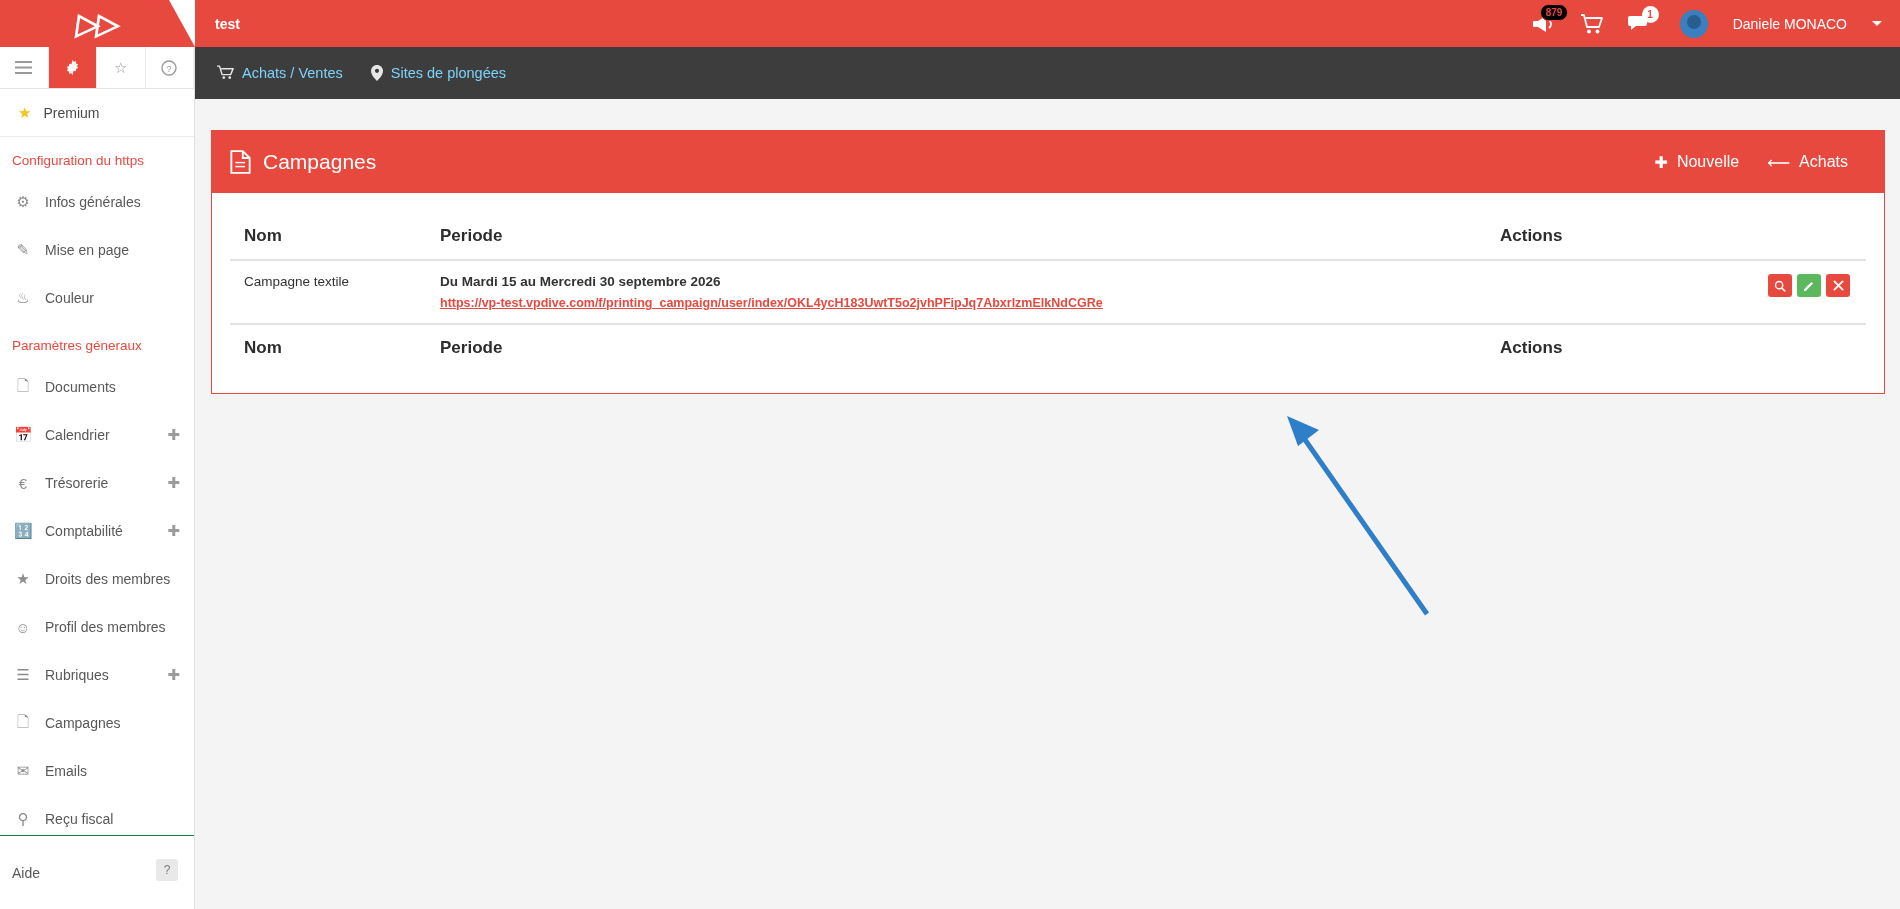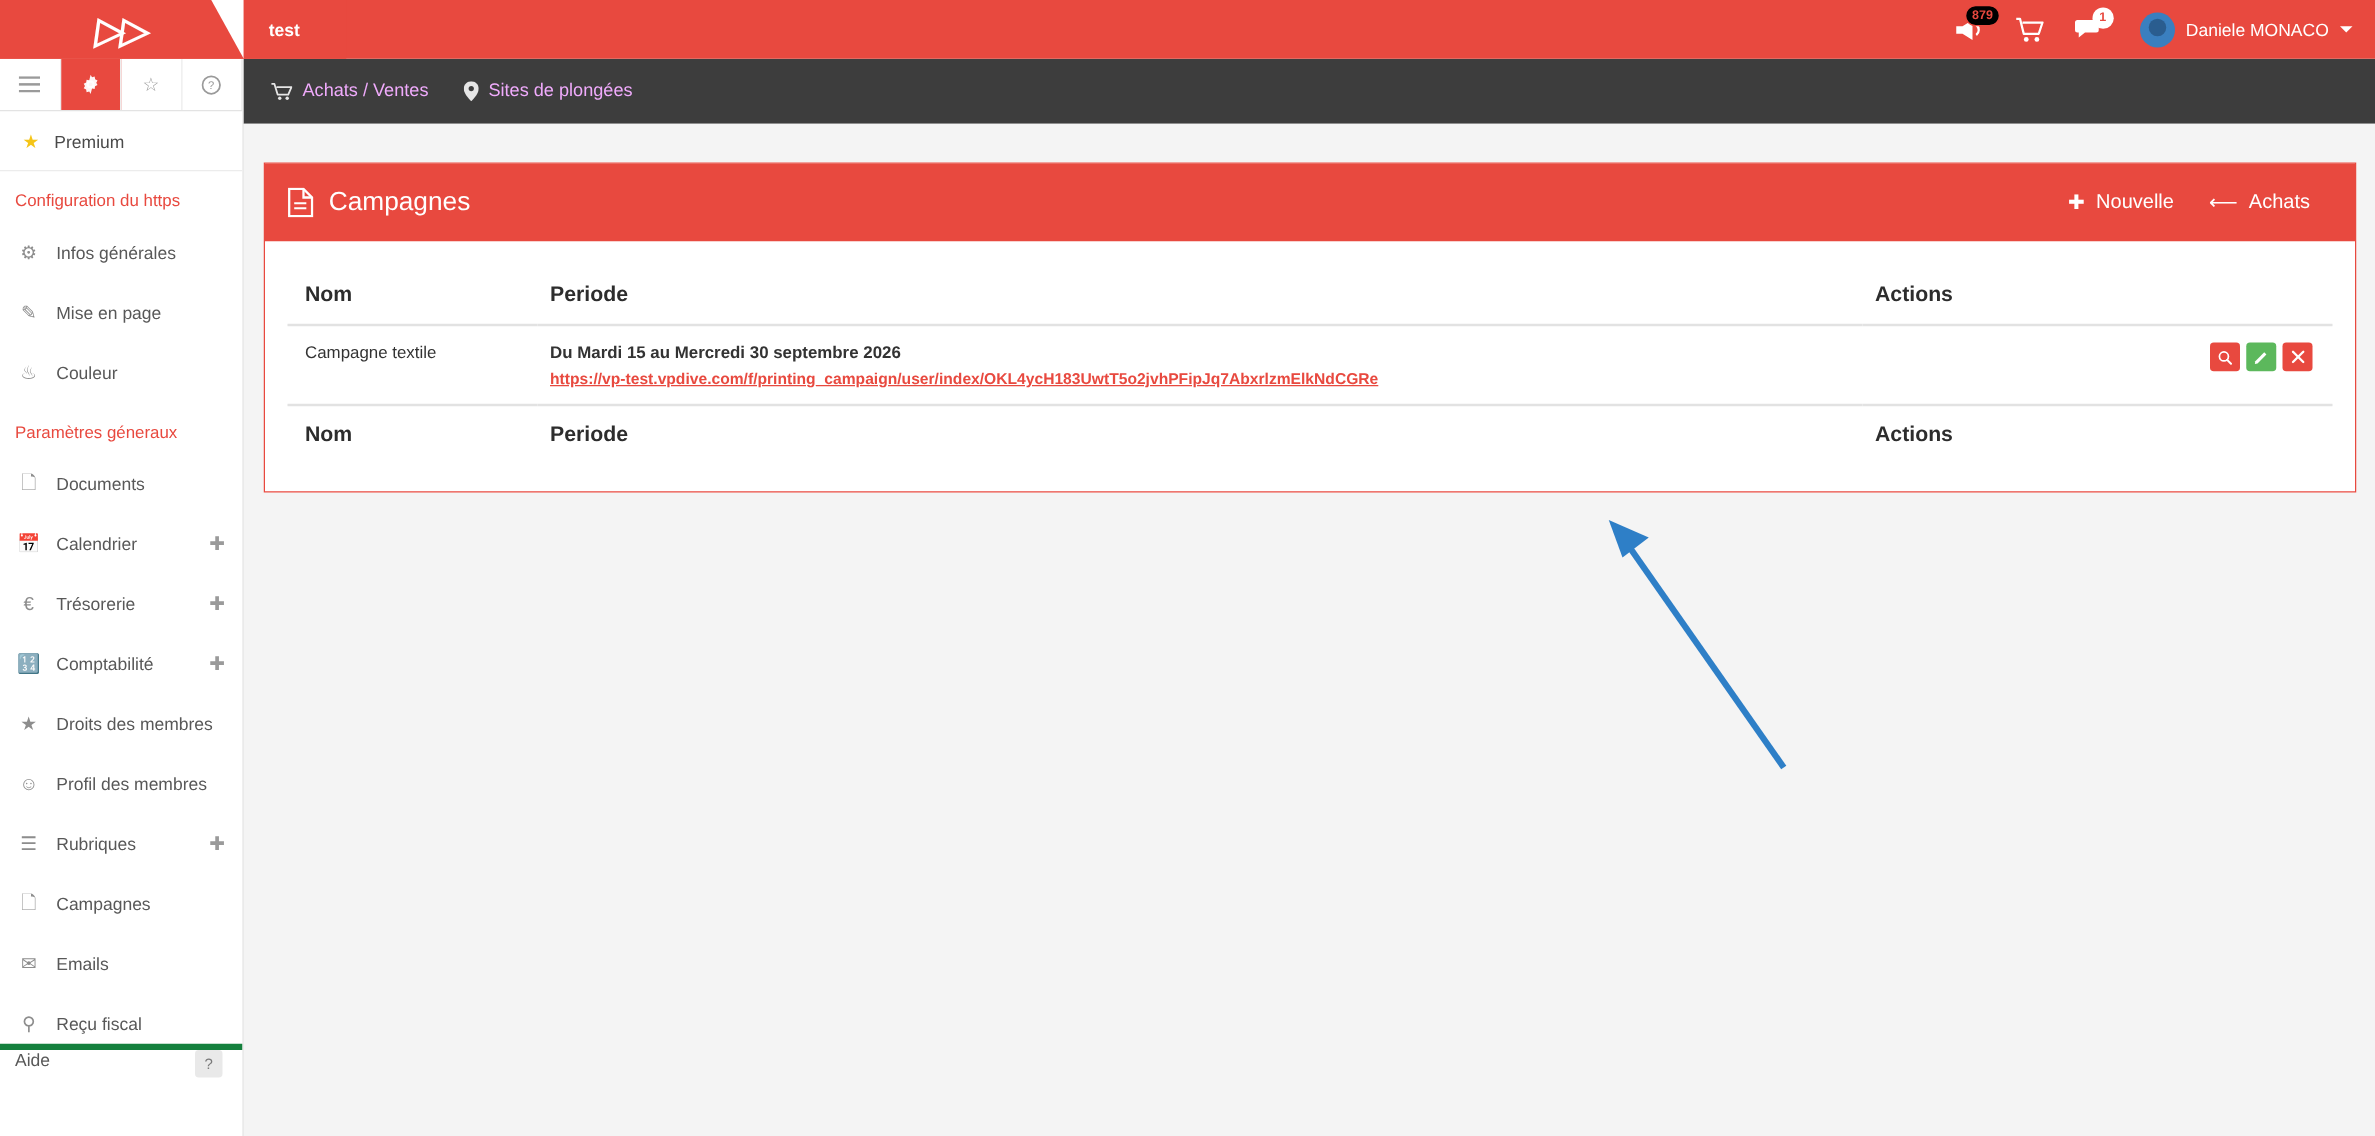--- a/index.html
+++ b/index.html
@@ -73,21 +73,21 @@
     padding: 1px 5px; line-height: 13px;
     border: 1px solid #e8493f;
   }
   .badge-msg {
     position: absolute; top: 6px; left: 26px;
     background: #ffffff; color: #e8493f;
     border-radius: 50%; font-size: 10px; font-weight: bold;
     width: 17px; height: 17px; line-height: 17px; text-align: center;
   }
   .user-zone {
-    height: 47px; display: flex; align-items: center; gap: 9px;
+    height: 47px; display: flex; align-items: center; gap: 25px;
     padding: 0 18px 0 12px; color: #fff; font-size: 14px; cursor: pointer;
   }
   .avatar {
     width: 28px; height: 28px; border-radius: 50%;
     background: #3a7fbf; position: relative; overflow: hidden;
     display: inline-block;
   }
   .avatar::after {
     content: ""; position: absolute; left: 7px; top: 5px;
     width: 14px; height: 14px; border-radius: 50%; background: #2a5d8f;
@@ -132,44 +132,44 @@
     font-size: 14px; color: #585858; cursor: pointer;
     gap: 13px;
   }
   .side-item .ico {
     width: 18px; text-align: center; color: #8d8d8d; font-size: 15px;
     flex: 0 0 18px;
   }
   .side-item .lbl { flex: 1; }
   .side-item .plus { color: #9a9a9a; font-size: 15px; }
   .side-aide {
-    display: flex; align-items: flex-start; justify-content: space-between;
+    display: flex; align-items: flex-end; justify-content: space-between;
     height: 46px; padding: 0 16px 0 12px;
     font-size: 14px; color: #585858;
-    border-top: 5px solid #15803d;
+    border-top: 1px solid #15803d;
     position: absolute; bottom: 28px; left: 0; width: 194px;
   }
   .aide-q {
     width: 22px; height: 22px; border-radius: 3px;
     background: #e9e9e9; color: #7b7b7b;
     font-size: 12px; display: flex; align-items: center; justify-content: center;
     cursor: pointer;
   }
 
   
   .subnav {
     position: absolute; top: 47px; left: 195px;
     width: 1705px; height: 52px;
     background: #3d3d3d;
     display: flex; align-items: center; gap: 28px;
     padding-left: 22px;
   }
   .subnav-item {
-    color: #f0abfc; font-size: 14.5px;
-    display: flex; align-items: flex-end; gap: 8px; cursor: pointer;
+    color: #7dd3fc; font-size: 14.5px;
+    display: flex; align-items: flex-start; gap: 8px; cursor: pointer;
   }
 
   
   .main {
     position: absolute; top: 99px; left: 195px;
     width: 1705px; height: 810px;
     background: #f4f4f4;
     overflow: hidden;
   }
   .panel {

